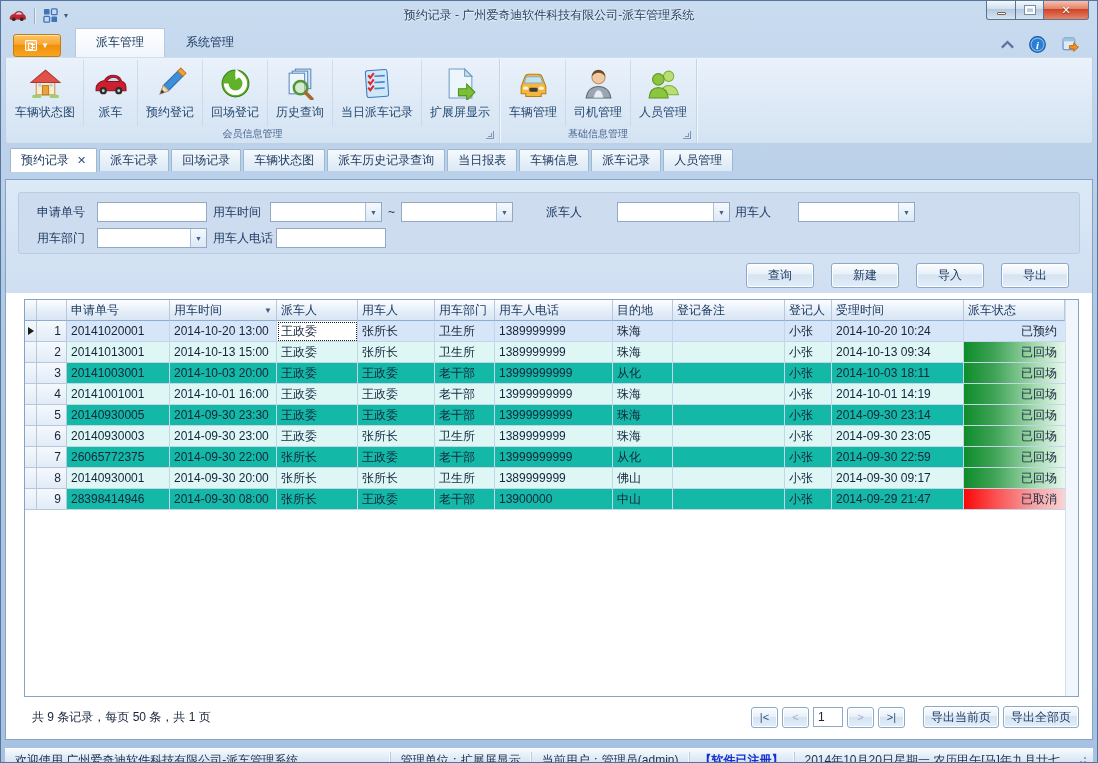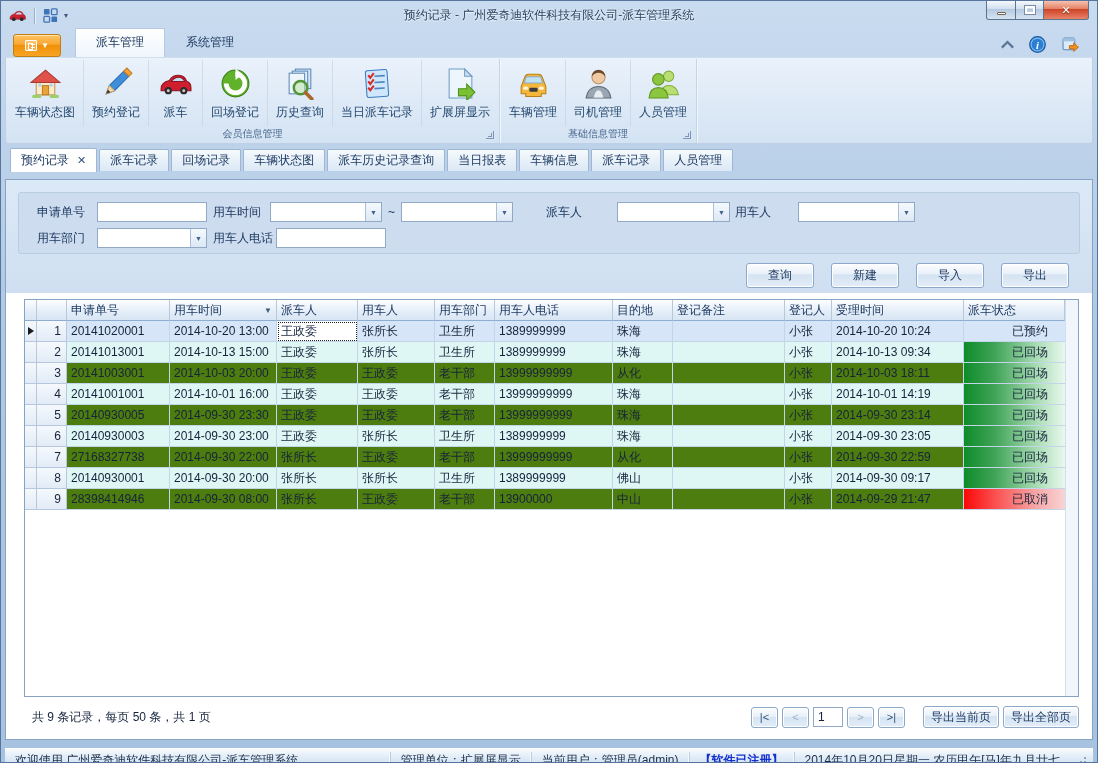--- a/index.html
+++ b/index.html
@@ -92,23 +92,23 @@
   .ghead .cell{background:linear-gradient(#fdfeff,#e3edf8 60%,#d8e5f3);border-right:1px solid #b5c8dd;border-bottom:1px solid #8fadd0;
     color:#1e3a62;display:flex;align-items:center;padding:0 4px;white-space:nowrap;overflow:hidden;}
   .sort-glyph{margin-left:auto;font-size:8px;color:#41597a;}
   .grow{display:flex;height:21px;}
   .cell{display:flex;align-items:center;padding:0 4px;border-right:1px solid #c3d6e9;border-bottom:1px solid #c3d6e9;
     white-space:nowrap;overflow:hidden;color:#16233c;}
   .cell.hdrcol{background:linear-gradient(#f5f9fd,#e2ebf6);border-right:1px solid #b5c8dd;border-bottom:1px solid #b5c8dd;}
   .c0{width:12px;padding:0 1px;} .c1{width:30px;justify-content:flex-end;padding-right:5px;}
   .c2{width:103px;} .c3{width:107px;} .c4{width:81px;} .c5{width:77px;} .c6{width:60px;}
   .c7{width:118px;} .c8{width:60px;} .c9{width:112px;} .c10{width:47px;} .c11{width:132px;}
-  .c12{flex:1;justify-content:flex-end;padding-right:17px;border-right:none;}
+  .c12{flex:1;justify-content:flex-end;padding-right:8px;border-right:none;}
   .ghead .c12{justify-content:flex-start;}
-  .grow.odd .cell:not(.hdrcol){background:#4d7c0f;}
+  .grow.odd .cell:not(.hdrcol){background:#14b8a6;}
   .grow.even .cell:not(.hdrcol){background:#def7f5;}
   .grow.selected .cell:not(.hdrcol){background:#d6e6f8;}
   .cell.focus{background:#fff !important;outline:1px dotted #222;outline-offset:-2px;}
   .ind-arrow{width:0;height:0;border-left:6px solid #1b1b1b;border-top:4px solid transparent;border-bottom:4px solid transparent;margin:0 auto;}
   .cell.st-returned{background:linear-gradient(90deg,#0e8c2a,#3fa356 30%,#a9dcb4 72%,#e9f8ee) !important;}
   .cell.st-cancelled{background:linear-gradient(90deg,#fb0808,#fb4e4e 30%,#f5a8a8 72%,#fad4d4) !important;}
   .grid-filler{flex:1;background:#fff;}
   
   .list-footer{flex:1;display:flex;align-items:center;padding:0 13px 2px 26px;background:#fff;}
   .summary{color:#16233c;}
@@ -217,40 +217,40 @@
                 <rect x="20" y="16" width="3" height="3" fill="#aed4ee"></rect>
                 <rect x="3" y="27" width="9" height="3" rx="1.5" fill="#9fcf6d"></rect>
                 <rect x="20" y="27" width="9" height="3" rx="1.5" fill="#9fcf6d"></rect>
               </svg>
             </div>
             <div class="rb-label">车辆状态图</div>
           </div>
           <div class="rb-btn">
             <div class="rb-icon">
               <svg viewBox="0 0 32 32">
-                <polygon points="6,26 9,18 23,4 28,9 14,23" fill="#3f8fd8" stroke="#2a6bb0"></polygon>
-                <polygon points="23,4 26,1 31,6 28,9" fill="#f2a13c" stroke="#c27a1e"></polygon>
-                <polygon points="6,26 9,18 14,23" fill="#f7dcab" stroke="#cfa86a"></polygon>
-                <polygon points="6,26 7.6,21.8 10.2,24.4" fill="#3b3b3b"></polygon>
-              </svg>
-            </div>
-            <div class="rb-label">预约登记</div>
-          </div>
-          <div class="rb-btn">
-            <div class="rb-icon">
-              <svg viewBox="0 0 32 32">
                 <path d="M2 21 q0 -6 8 -8 q3 -5 9 -5 q6 0 8 6 q4 1 4 6 v3 h-29 z" fill="#ce1f2e" stroke="#8c1220"></path>
                 <path d="M12 14 q3 -4 7 -4 q4 0 6 4 z" fill="#bfe0f2" stroke="#8c1220"></path>
                 <circle cx="9" cy="23" r="3.5" fill="#2c2c2c"></circle>
                 <circle cx="9" cy="23" r="1.4" fill="#cfcfcf"></circle>
                 <circle cx="24" cy="23" r="3.5" fill="#2c2c2c"></circle>
                 <circle cx="24" cy="23" r="1.4" fill="#cfcfcf"></circle>
               </svg>
             </div>
             <div class="rb-label">派车</div>
+          </div>
+          <div class="rb-btn">
+            <div class="rb-icon">
+              <svg viewBox="0 0 32 32">
+                <polygon points="6,26 9,18 23,4 28,9 14,23" fill="#3f8fd8" stroke="#2a6bb0"></polygon>
+                <polygon points="23,4 26,1 31,6 28,9" fill="#f2a13c" stroke="#c27a1e"></polygon>
+                <polygon points="6,26 9,18 14,23" fill="#f7dcab" stroke="#cfa86a"></polygon>
+                <polygon points="6,26 7.6,21.8 10.2,24.4" fill="#3b3b3b"></polygon>
+              </svg>
+            </div>
+            <div class="rb-label">预约登记</div>
           </div>
           <div class="rb-btn">
             <div class="rb-icon">
               <svg viewBox="0 0 32 32">
                 <circle cx="16" cy="16" r="13" fill="#5fb22a" stroke="#3c7d15"></circle>
                 <path d="M16 7 a9 9 0 1 1 -9 9" stroke="#fff" stroke-width="4.5" fill="none"></path>
                 <polygon points="16,1.5 16,12.5 23,7" fill="#fff"></polygon>
               </svg>
             </div>
             <div class="rb-label">回场登记</div>
@@ -541,21 +541,21 @@
                 <div class="cell c7">1389999999</div>
                 <div class="cell c8">珠海</div>
                 <div class="cell c9"></div>
                 <div class="cell c10">小张</div>
                 <div class="cell c11">2014-09-30 23:05</div>
                 <div class="cell c12 st-returned">已回场</div>
               </div>
               <div class="grow odd">
                 <div class="cell c0 hdrcol"></div>
                 <div class="cell c1 hdrcol">7</div>
-                <div class="cell c2">27168327738</div>
+                <div class="cell c2">26065772375</div>
                 <div class="cell c3">2014-09-30 22:00</div>
                 <div class="cell c4">张所长</div>
                 <div class="cell c5">王政委</div>
                 <div class="cell c6">老干部</div>
                 <div class="cell c7">13999999999</div>
                 <div class="cell c8">从化</div>
                 <div class="cell c9"></div>
                 <div class="cell c10">小张</div>
                 <div class="cell c11">2014-09-30 22:59</div>
                 <div class="cell c12 st-returned">已回场</div>

